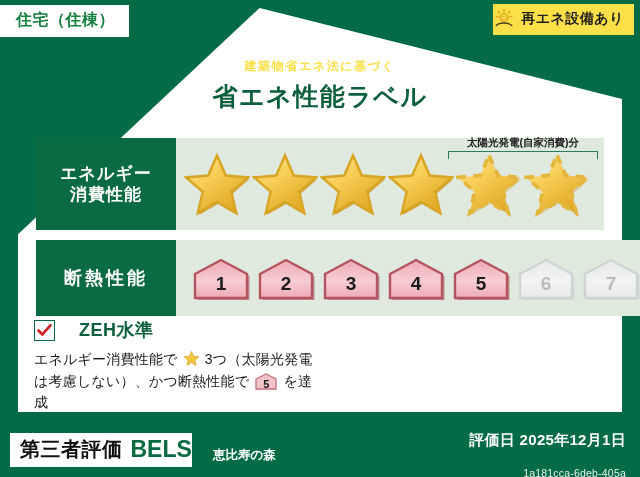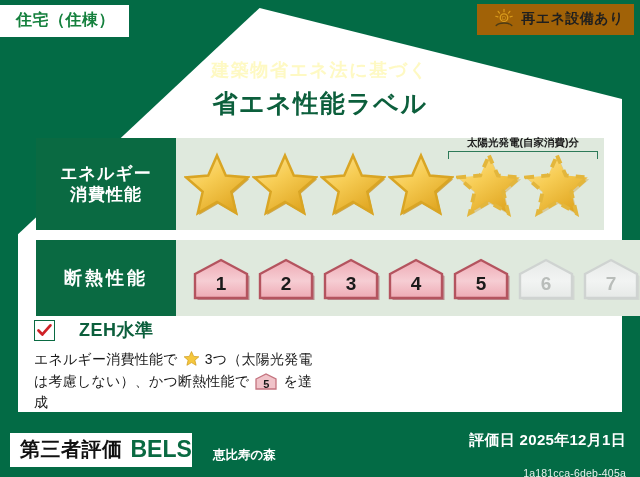--- a/index.html
+++ b/index.html
@@ -30,35 +30,35 @@
     background:#ffffff;
     padding:5px 14px 6px 16px;
     color:#15803d;
     font-size:16px; font-weight:bold;
     letter-spacing:0.5px;
     z-index:6;
   }
   
   #badge-renew{
     position:absolute; right:6px; top:4px;
-    background:#a16207;
-    padding:4px 10px 5px 16px;
+    background:#fde047;
+    padding:4px 10px 5px 0;
     display:flex; align-items:center; gap:6px;
     z-index:6;
   }
   #badge-renew .btxt{
     color:#1f1f1f;font-size:14px;font-weight:bold;letter-spacing:0.5px;
   }
   
   #title-wrap{
     position:absolute; left:0; right:0; top:58px;
     text-align:center; z-index:5;
   }
   #title-sub{
-    color:#fef9c3;font-size:18px;font-weight:bold;letter-spacing:1.6px;
+    color:#fde047;font-size:12px;font-weight:bold;letter-spacing:1.6px;
   }
   #title-main{
     color:#0c5f3c;font-size:25px;font-weight:bold;letter-spacing:1.5px;
     margin-top:5px;
   }
   
   .row{
     position:absolute; left:36px; width:568px;
     display:flex; align-items:stretch; z-index:5;
   }

